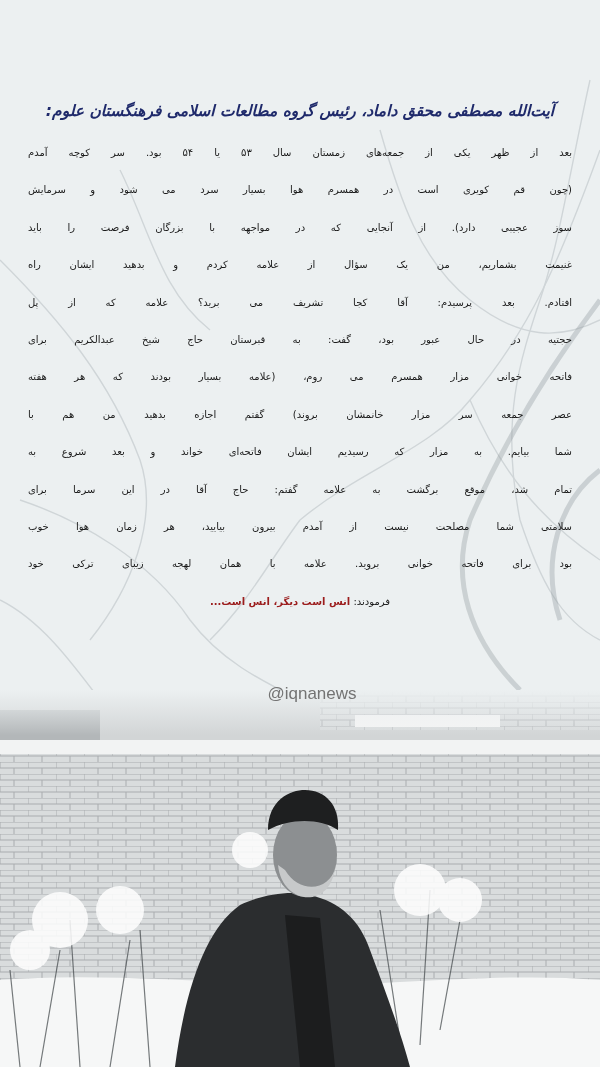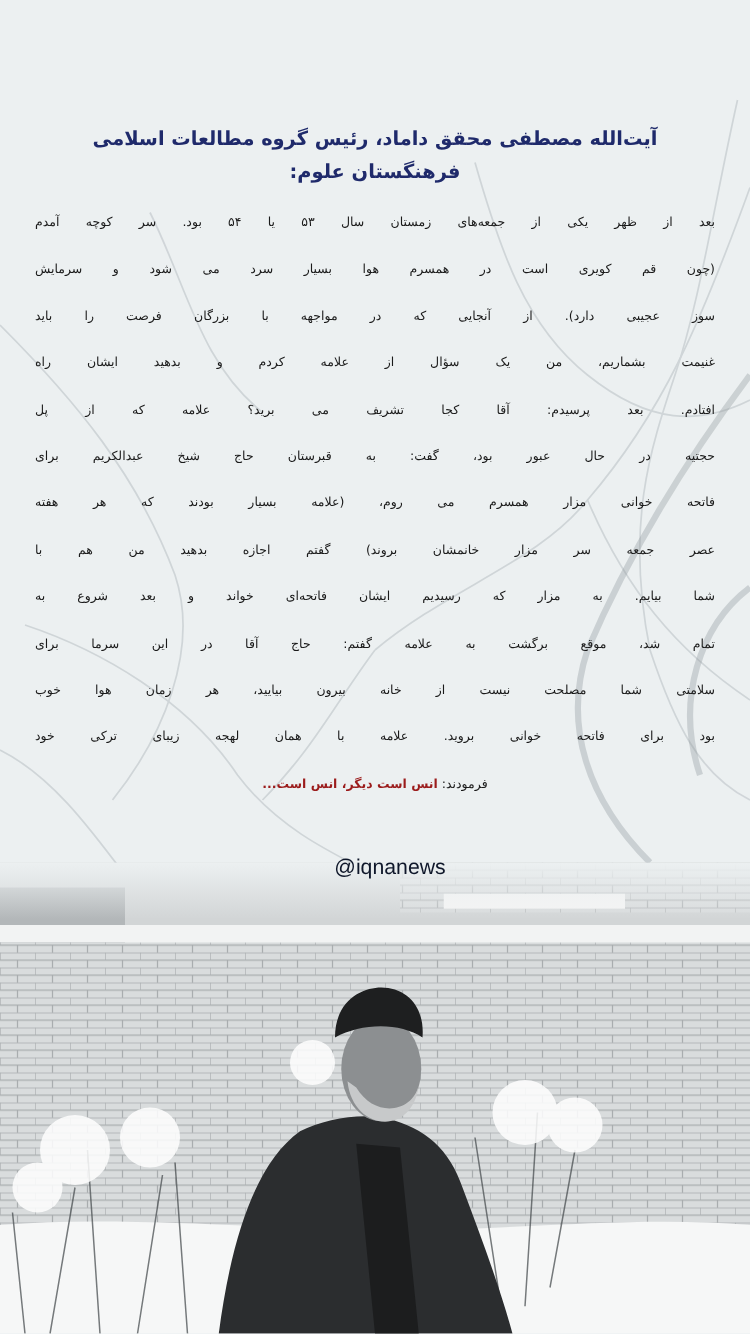--- a/index.html
+++ b/index.html
@@ -10,31 +10,31 @@
     position: relative;
   }
   .poster { position: absolute; inset: 0; width: 600px; height: 1067px; }
   .branches { position: absolute; inset: 0; width: 600px; height: 1067px; }
   .text-block {
     position: absolute; left: 28px; right: 28px; top: 98px;
     direction: rtl; text-align: center; color: #1a1a1a;
   }
   .heading {
     font-size: 15.5px; color: #1f2a6b; font-weight: bold;
-    margin: 0 0 10px 0; line-height: 26px;
+    margin: 0 0 10px 0; line-height: 26px; font-style: italic;
   }
   .body-line {
     font-size: 10px; line-height: 37.4px; margin: 0; white-space: nowrap;
     text-align: justify; text-align-last: justify;
   }
   .red { color: #9b1c1c; font-weight: bold; }
   .closing { text-align: center; text-align-last: center; }
   .handle {
     position: absolute; top: 684px; left: 0; right: 0; text-align: center;
-    font-family: "Liberation Sans", sans-serif; font-size: 17px; color: #0f172a; padding-left: 24px;
+    font-family: "Liberation Sans", sans-serif; font-size: 17px; color: #737373; padding-left: 24px;
   }
   .photo { position: absolute; left: 0; top: 690px; width: 600px; height: 377px; }
 </style>
 </head>
 <body>
 
 <div class="poster">
 
   <svg class="branches" viewBox="0 0 600 1067" preserveAspectRatio="none">
     <g stroke="#b9c0c4" stroke-width="1.4" fill="none" opacity="0.55">
@@ -61,21 +61,21 @@
     <p class="body-line">بعد از ظهر یکی از جمعه‌های زمستان سال ۵۳ یا ۵۴ بود. سر کوچه آمدم</p>
     <p class="body-line">(چون قم کویری است در همسرم هوا بسیار سرد می شود و سرمایش</p>
     <p class="body-line">سوز عجیبی دارد). از آنجایی که در مواجهه با بزرگان فرصت را باید</p>
     <p class="body-line">غنیمت بشماریم، من یک سؤال از علامه کردم و بدهید ایشان راه</p>
     <p class="body-line">افتادم. بعد پرسیدم: آقا کجا تشریف می برید؟ علامه که از پل</p>
     <p class="body-line">حجتیه در حال عبور بود، گفت: به قبرستان حاج شیخ عبدالکریم برای</p>
     <p class="body-line">فاتحه خوانی مزار همسرم می روم، (علامه بسیار بودند که هر هفته</p>
     <p class="body-line">عصر جمعه سر مزار خانمشان بروند) گفتم اجازه بدهید من هم با</p>
     <p class="body-line">شما بیایم. به مزار که رسیدیم ایشان فاتحه‌ای خواند و بعد شروع به</p>
     <p class="body-line">تمام شد، موقع برگشت به علامه گفتم: حاج آقا در این سرما برای</p>
-    <p class="body-line">سلامتی شما مصلحت نیست از خانه بیرون بیایید، هر زمان هوا خوب</p>
+    <p class="body-line">سلامتی شما مصلحت نیست از آمدم بیرون بیایید، هر زمان هوا خوب</p>
     <p class="body-line">بود برای فاتحه خوانی بروید. علامه با همان لهجه زیبای ترکی خود</p>
     <p class="body-line closing"><span>فرمودند: </span><span class="red">انس است دیگر، انس است...</span></p>
   </div>
 
   <svg class="photo" viewBox="0 0 600 377" preserveAspectRatio="none">
     <defs>
       <linearGradient id="fadeTop" x1="0" y1="0" x2="0" y2="1">
         <stop offset="0" stop-color="#ecf0f1" stop-opacity="1"></stop>
         <stop offset="0.12" stop-color="#ecf0f1" stop-opacity="0"></stop>
       </linearGradient>

